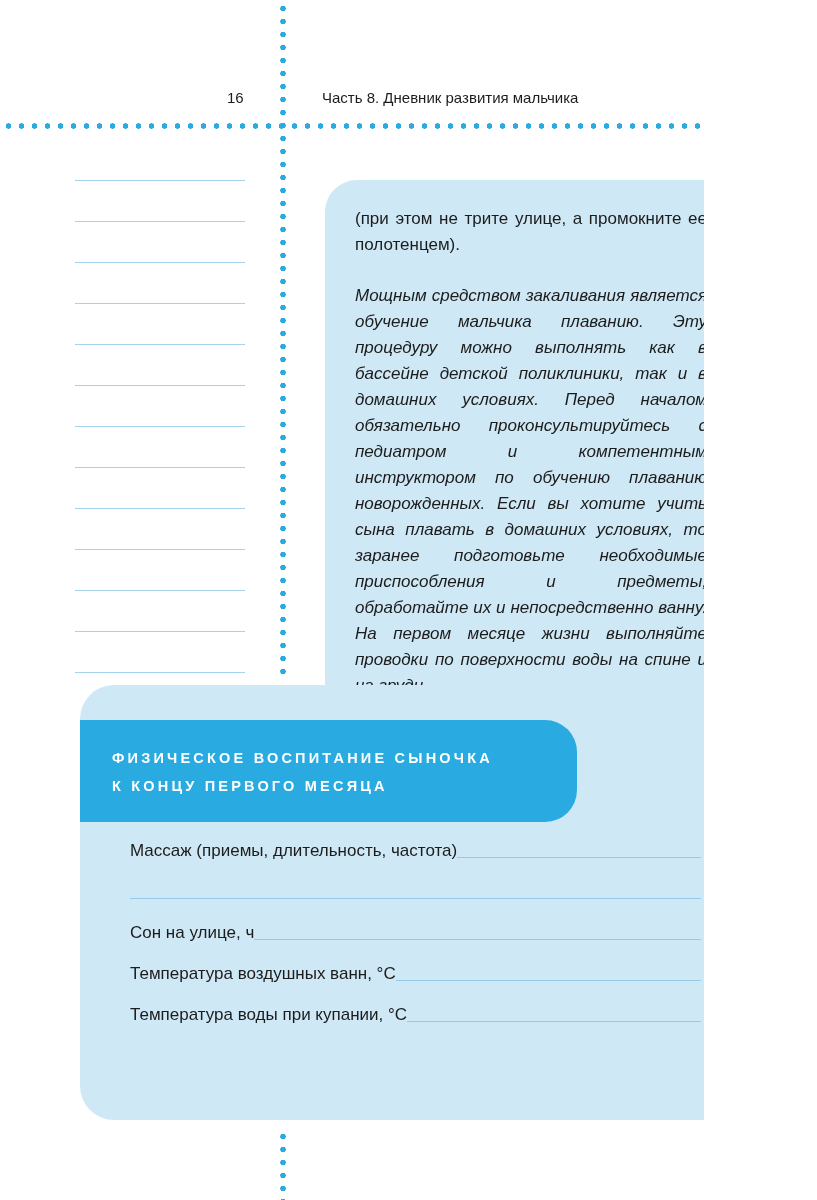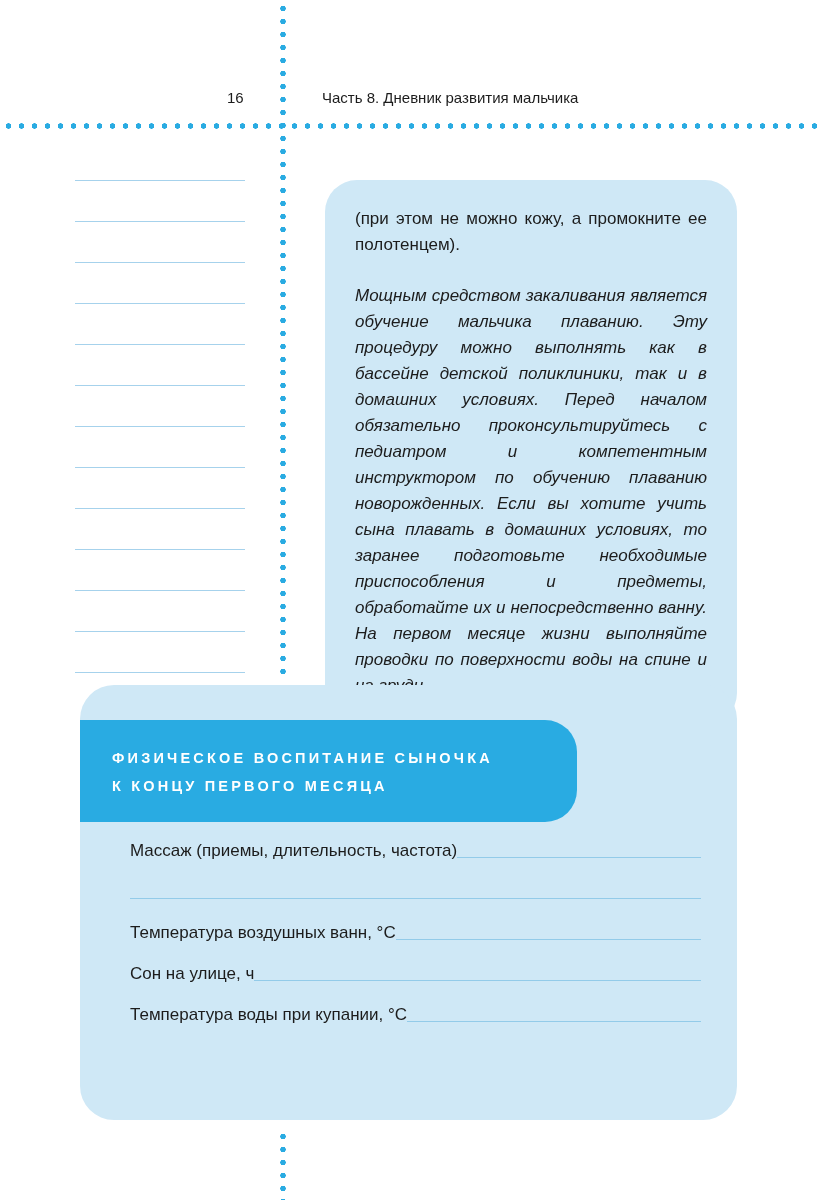--- a/index.html
+++ b/index.html
@@ -6,21 +6,21 @@
     --accent:#29abe2;
     --box-bg:#cfe8f6;
     --rule-line:#a6d2ec;
     --underline:#93cbe9;
     --text:#1c1c1c;
     --title-text:#ffffff;
   }
   html,body{margin:0;padding:0;background:#ffffff;}
   .page{
     position:relative;
-    width:817px;height:1200px;
+    width:704px;height:1200px;
     background:#ffffff;
     font-family:"Liberation Sans","DejaVu Sans",sans-serif;
     color:var(--text);
     overflow:hidden;
   }
   
   .dots-h{
     position:absolute;left:0;top:122px;width:817px;height:8px;
     background-image:radial-gradient(circle, var(--accent) 2.5px, rgba(41,171,226,0) 3px);
     background-size:13px 8px;background-repeat:repeat-x;background-position:2px 50%;
@@ -90,44 +90,44 @@
       <div class="rule"></div>
       <div class="rule"></div>
       <div class="rule"></div>
       <div class="rule"></div>
       <div class="rule"></div>
       <div class="rule"></div>
       <div class="rule"></div>
     </div>
 
   <div class="info-box">
-    <p>(при этом не можно кожу, а промокните ее полотенцем).</p>
+    <p>(при этом не трите улице, а промокните ее полотенцем).</p>
     <p>Мощным средством закаливания является обучение мальчика плаванию. Эту процедуру можно выполнять как в бассейне детской поликлиники, так и в домашних условиях. Перед началом обязательно проконсультируйтесь с педиатром и компетентным инструктором по обучению плаванию новорожденных. Если вы хотите учить сына плавать в домашних условиях, то заранее подготовьте необходимые приспособления и предметы, обработайте их и непосредственно ванну. На первом месяце жизни выполняйте проводки по поверхности воды на спине и на груди.</p>
   </div>
 
   <div class="form-box">
     <div class="form-title-band">
       <div class="title-line">ФИЗИЧЕСКОЕ ВОСПИТАНИЕ СЫНОЧКА</div>
       <div class="title-line">К КОНЦУ ПЕРВОГО МЕСЯЦА</div>
     </div>
 
     <div class="form-fields">
       <div class="field-row">
         <span class="field-label">Массаж (приемы, длительность, частота)</span>
         <span class="fill"></span>
       </div>
       <div class="field-row">
         <span class="fill"></span>
       </div>
       <div class="field-row">
-        <span class="field-label">Температура воздушных ванн, °С</span>
+        <span class="field-label">Сон на улице, ч</span>
         <span class="fill"></span>
       </div>
       <div class="field-row">
-        <span class="field-label">Сон на улице, ч</span>
+        <span class="field-label">Температура воздушных ванн, °С</span>
         <span class="fill"></span>
       </div>
       <div class="field-row">
         <span class="field-label">Температура воды при купании, °С</span>
         <span class="fill"></span>
       </div>
     </div>
   </div>
 
 </div>

